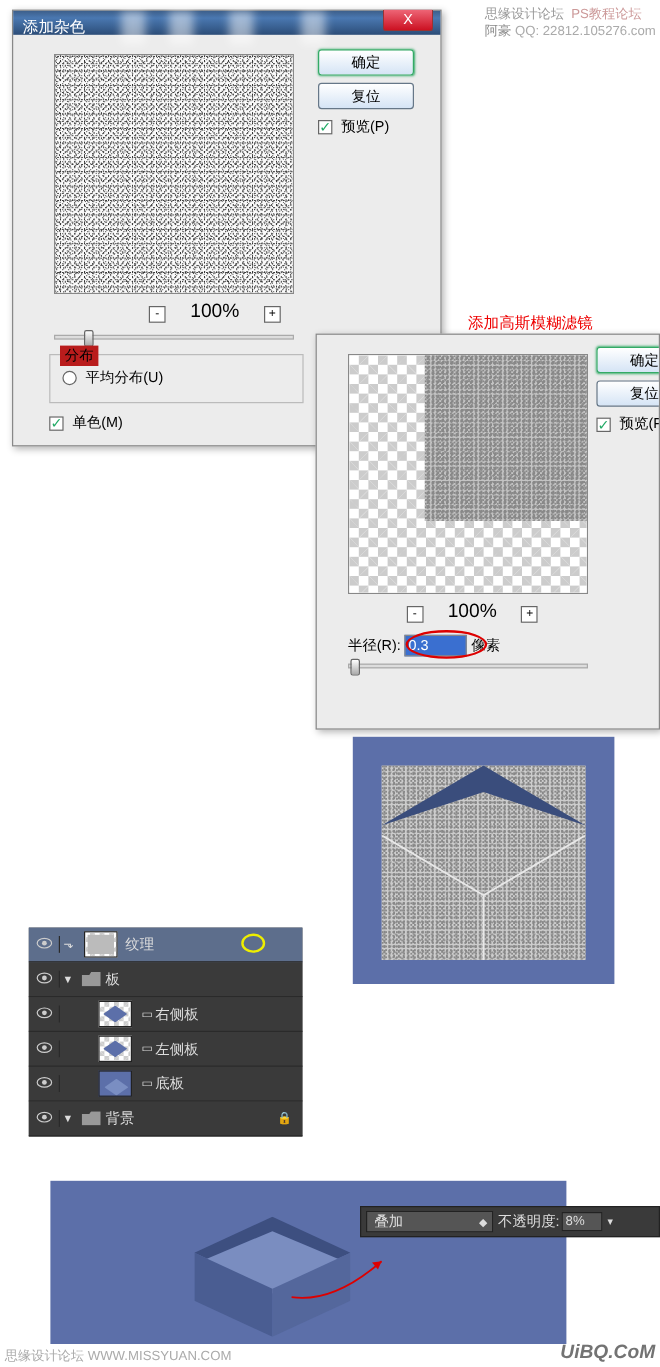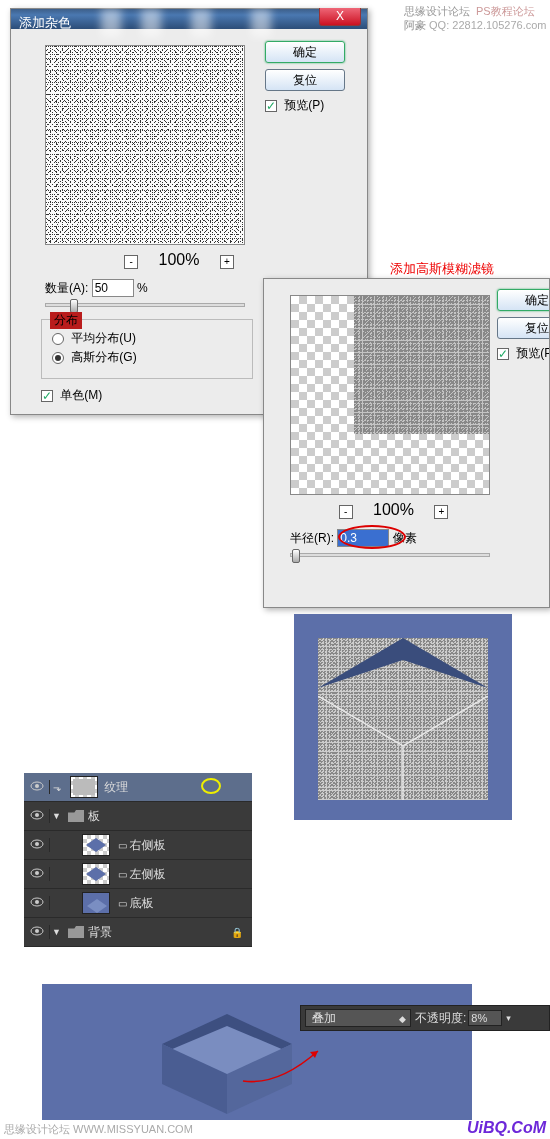--- a/index.html
+++ b/index.html
@@ -95,21 +95,21 @@
 .red-arrow-path { position: absolute; top: 62px; left: 196px; width: 90px; height: 40px; }
 
 
 .optbar { position: absolute; top: 1005px; left: 300px; width: 250px; height: 26px; background: #3a3a3a; border: 1px solid #222; display: flex; align-items: center; font-size: 12px; color: #ddd; }
 .optbar .sel { width: 106px; height: 18px; background: #555; border: 1px solid #222; margin: 0 4px; padding: 0 6px; line-height: 16px; position: relative; }
 .optbar .sel::after { content: "◆"; position: absolute; right: 4px; top: 1px; font-size: 9px; }
 .optbar .inp { width: 34px; height: 16px; background: #555; border: 1px solid #222; margin: 0 2px; font-size: 11px; padding: 0 2px; line-height: 14px; }
 
 
 .footer-left { position: absolute; bottom: 2px; left: 4px; font-size: 11px; color: #aaa; }
-.footer-right { position: absolute; bottom: 2px; right: 4px; font-size: 16px; font-weight: bold; font-style: italic; color: #6d28d9; }
+.footer-right { position: absolute; bottom: 2px; right: 4px; font-size: 16px; font-weight: bold; font-style: italic; color: #737373; }
 </style>
 </head>
 <body>
 
 <div class="hdr-text1">思缘设计论坛</div>
 <div class="hdr-text2">PS教程论坛</div>
 <div class="hdr-text3">
   <span>阿豪</span>
   <span class="red"> </span>
   <span class="gray">QQ: 22812.105276.com</span>
@@ -128,37 +128,28 @@
   </div>
   <div class="dialog-body">
     <div class="preview-box">
       <div class="noise-bg"></div>
     </div>
     <div class="zoom-row" style="margin-left:-20px">
       <span class="zoom-btn">-</span>
       <span class="zoom-text">100%</span>
       <span class="zoom-btn">+</span>
     </div>
-    <div class="amount-row">
-      <span>数量(A):</span>
-      <input class="amount-input" value="50" style="">
-      <span>%</span>
-    </div>
     <div class="slider">
       <div class="slider-thumb" style="left:24px"></div>
     </div>
     <div class="group-box">
       <div class="legend">分布</div>
       <div class="radio-row">
         <span class="radio"></span>
         <span>平均分布(U)</span>
-      </div>
-      <div class="radio-row">
-        <span class="radio checked"></span>
-        <span>高斯分布(G)</span>
       </div>
     </div>
     <div class="check-row">
       <span class="checkbox checked"></span>
       <span>单色(M)</span>
     </div>
     <div class="right-col">
       <div class="btn default">确定</div>
       <div class="btn">复位</div>
       <div class="check-row" style="margin:6px 0 0 0">

